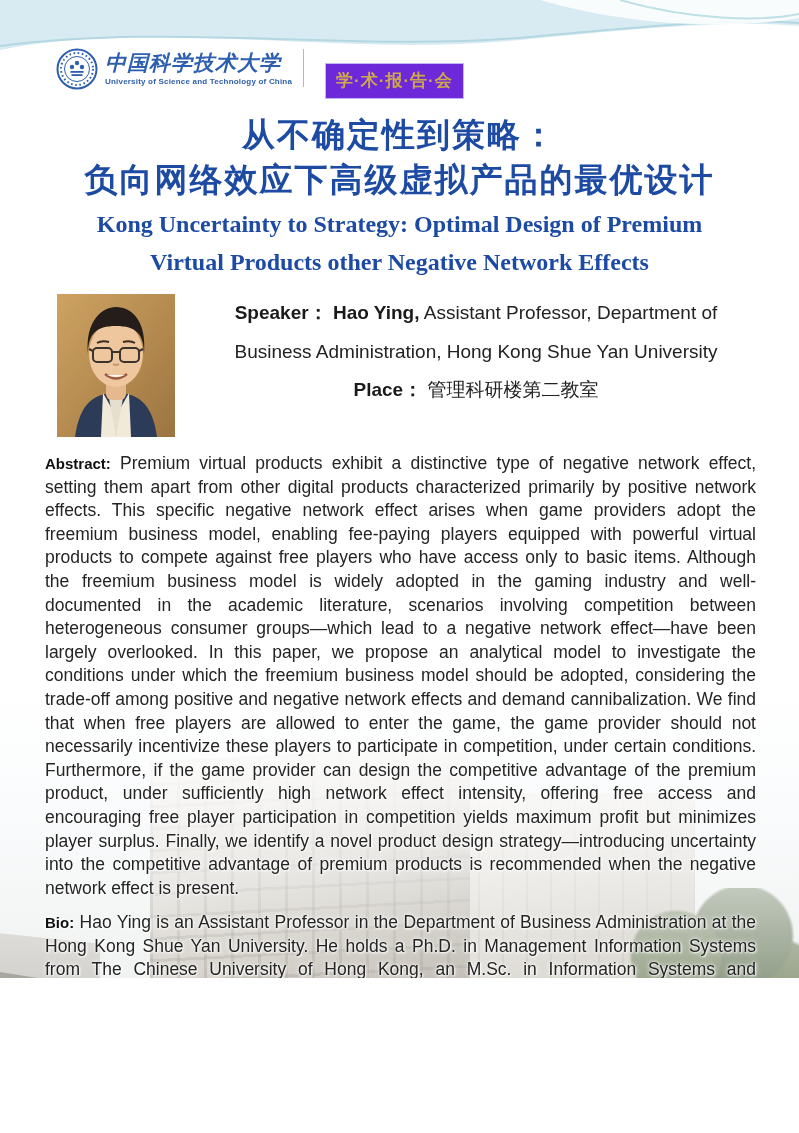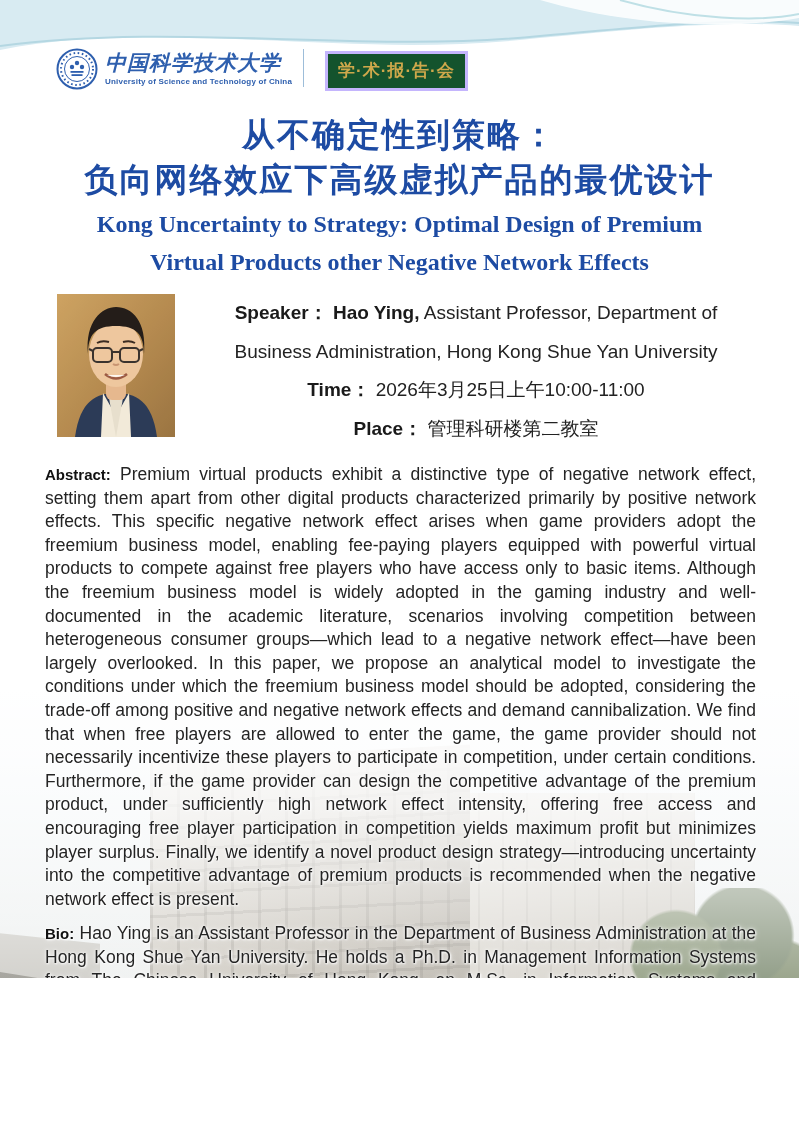--- a/index.html
+++ b/index.html
@@ -16,21 +16,21 @@
   .logo-icon{flex:0 0 auto;margin-top:1px;}
   .logo-text{margin-left:7px;}
   .logo-text .cn{font-family:"Liberation Serif",serif;font-weight:bold;font-style:italic;
                  font-size:21px;color:#2e5fae;letter-spacing:1px;line-height:24px;}
   .logo-text .en{font-size:8px;font-weight:bold;color:#2e5fae;letter-spacing:.2px;margin-top:2px;}
   .vdiv{width:1px;height:38px;background:#9dbdd9;margin:2px 13px 0 11px;}
   .depts{display:flex;margin-top:4px;}
   .dept{text-align:center;margin-right:19px;}
   .dept .cn{font-size:17px;font-weight:bold;color:#2e5fae;letter-spacing:3px;line-height:20px;white-space:nowrap;}
   .dept .en{font-size:7.5px;color:#86aad2;margin-top:3px;white-space:nowrap;}
-  .badge{margin-left:8px;margin-top:4px;background:#14532d;border:3px solid #c4b5fd;
+  .badge{margin-left:8px;margin-top:16px;background:#6d28d9;border:1px solid #c4b5fd;
          color:#cfa84b;font-weight:bold;font-size:17px;letter-spacing:1px;
          padding:7px 10px;line-height:20px;white-space:nowrap;}
 
   
   .title-block{position:relative;z-index:2;text-align:center;margin-top:14px;}
   .title-cn{font-family:"Liberation Serif",serif;font-weight:bold;color:#1d4ba3;
             font-size:33px;line-height:45px;letter-spacing:2px;}
   .title-en{font-family:"Liberation Serif",serif;font-weight:bold;color:#1d4ba3;
             font-size:24px;line-height:33px;margin-top:5px;}
 
@@ -171,24 +171,20 @@
       <path d="M50,81 Q59,85 68,81" fill="#fff" opacity="0.85"></path>
     </svg>
 
     <div class="speaker-info">
       <p>
         <span class="b">Speaker：</span>
         <span class="b">Hao Ying,</span>
         <span>Assistant Professor, Department of Business Administration, Hong Kong Shue Yan University</span>
       </p>
       <p>
-        <span class="b">Time：</span>
-        <span>2026年3月25日上午10:00-11:00</span>
-      </p>
-      <p>
         <span class="b">Place：</span>
         <span>管理科研楼第二教室</span>
       </p>
     </div>
   </div>
 
   <p class="para">
     <span class="lead">Abstract:</span>
     <span>Premium virtual products exhibit a distinctive type of negative network effect, setting them apart from other digital products characterized primarily by positive network effects. This specific negative network effect arises when game providers adopt the freemium business model, enabling fee-paying players equipped with powerful virtual products to compete against free players who have access only to basic items. Although the freemium business model is widely adopted in the gaming industry and well-documented in the academic literature, scenarios involving competition between heterogeneous consumer groups—which lead to a negative network effect—have been largely overlooked. In this paper, we propose an analytical model to investigate the conditions under which the freemium business model should be adopted, considering the trade-off among positive and negative network effects and demand cannibalization. We find that when free players are allowed to enter the game, the game provider should not necessarily incentivize these players to participate in competition, under certain conditions. Furthermore, if the game provider can design the competitive advantage of the premium product, under sufficiently high network effect intensity, offering free access and encouraging free player participation in competition yields maximum profit but minimizes player surplus. Finally, we identify a novel product design strategy—introducing uncertainty into the competitive advantage of premium products is recommended when the negative network effect is present.</span>
   </p>

